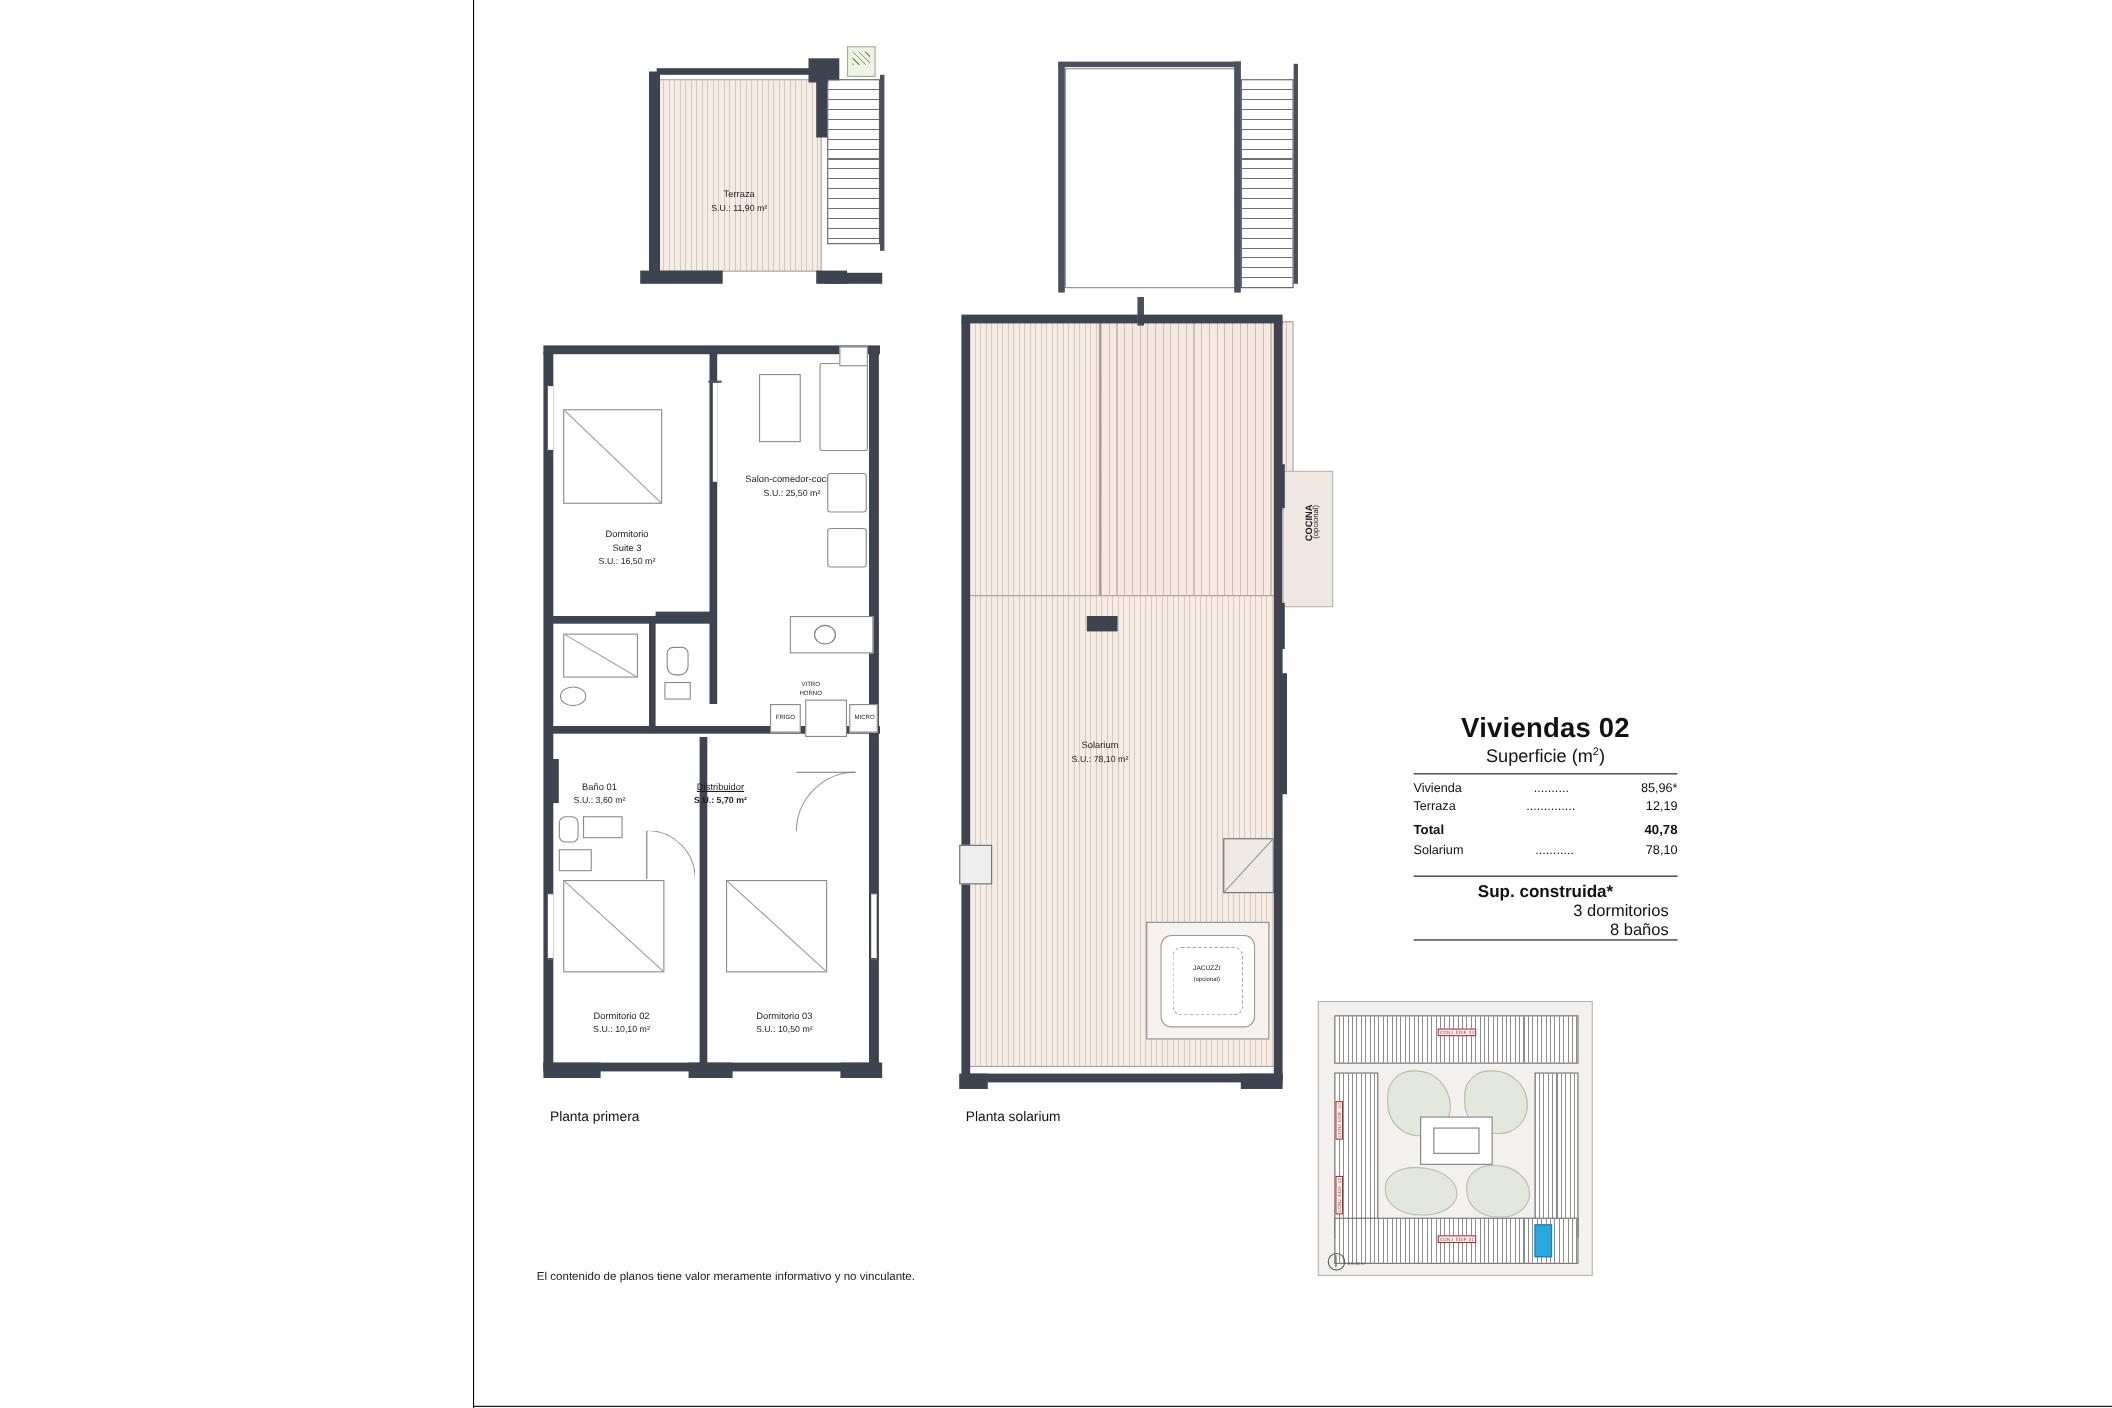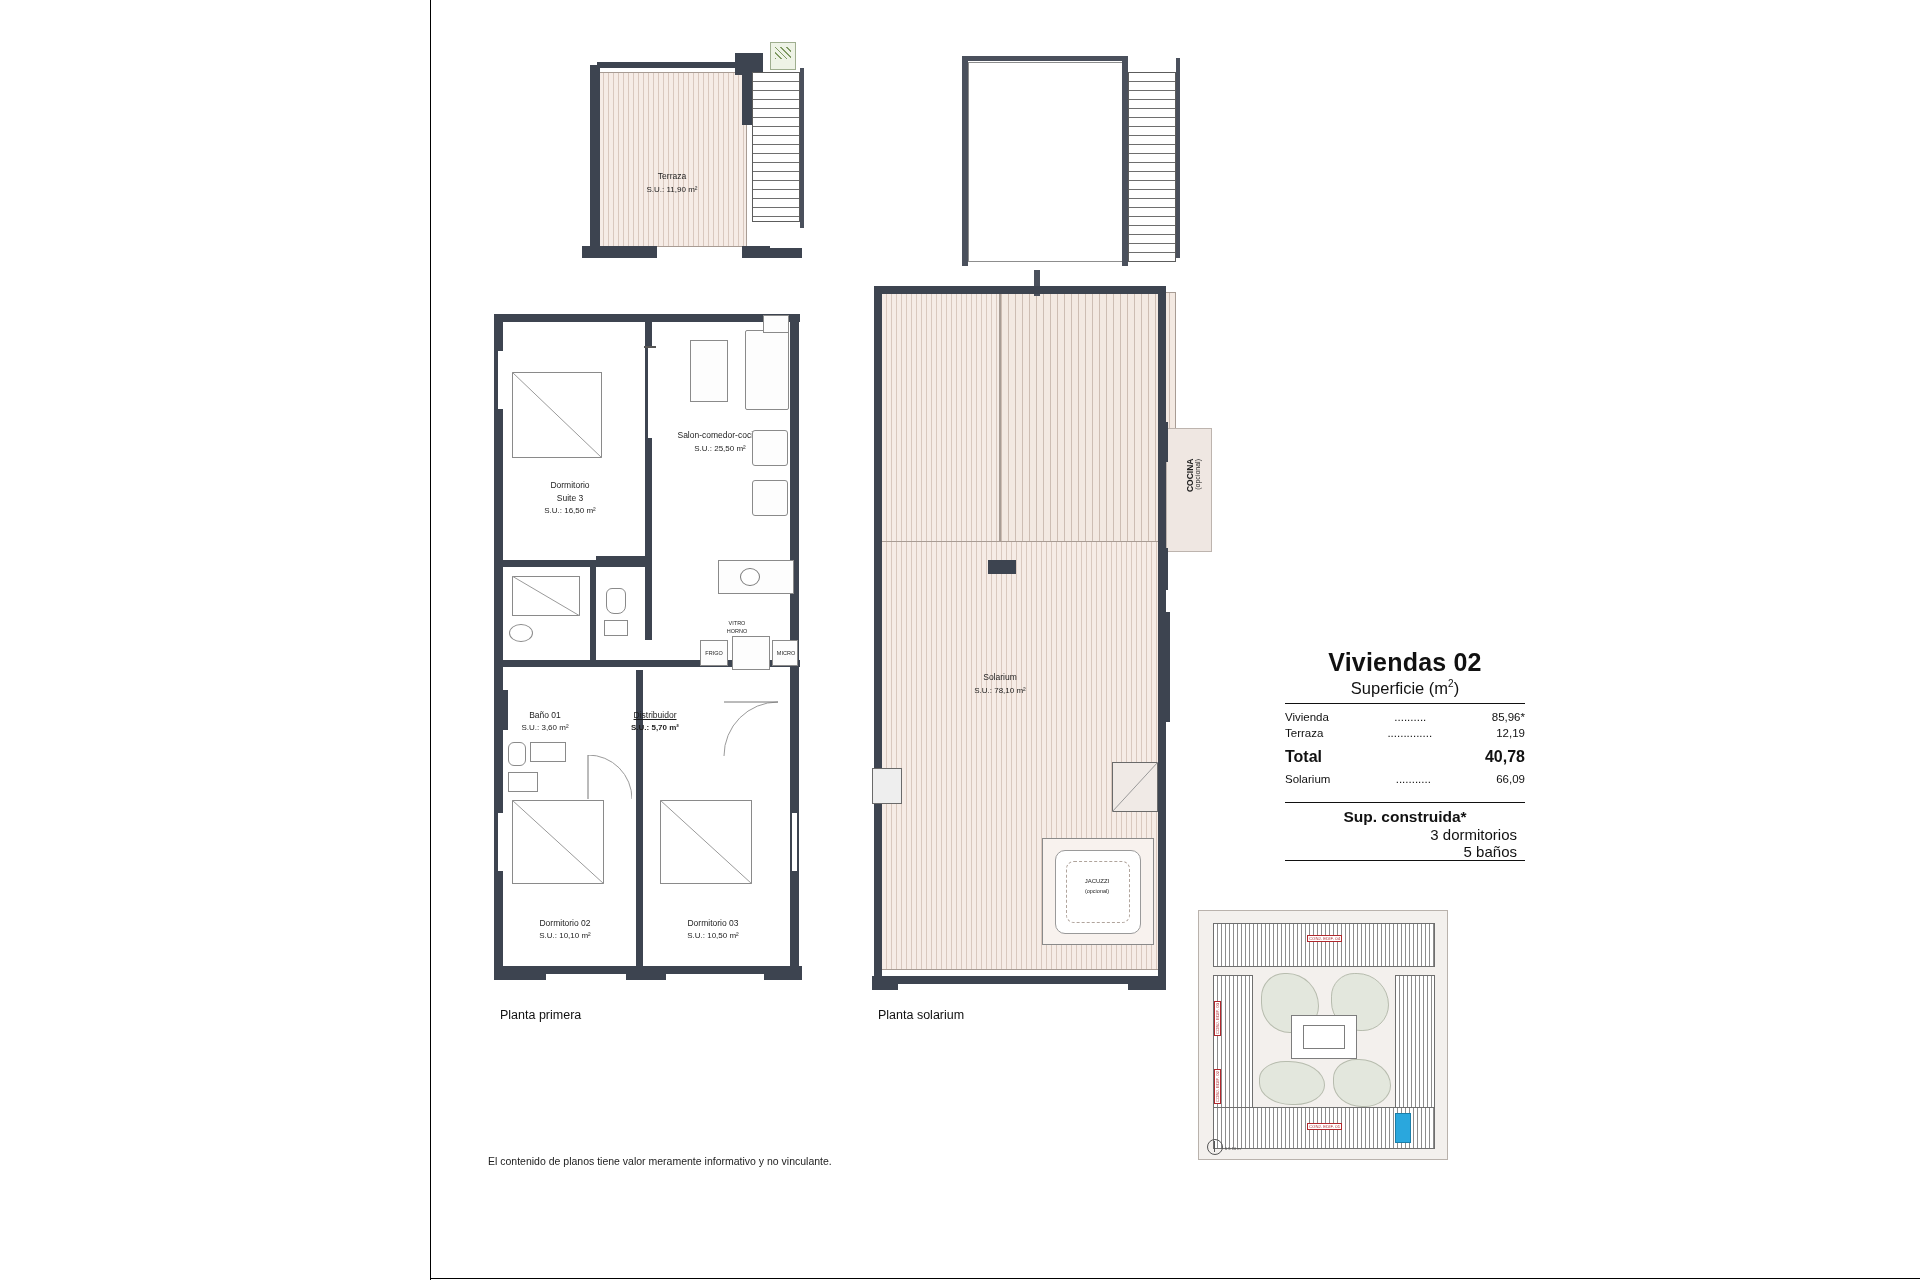--- a/index.html
+++ b/index.html
@@ -149,21 +149,21 @@
     height: 1px;
     background: #111;
     margin: 5px 0 5px 0;
   }
   .info-row {
     display: flex;
     justify-content: space-between;
     font-size: 11.5px;
     line-height: 1.45;
   }
-  .info-row.bold { font-weight: bold; font-size: 16px; line-height: 1.5; }
+  .info-row.bold { font-weight: bold; font-size: 12px; line-height: 1.5; }
   .info-row .dots { flex: 0 0 auto; }
   .info-constr {
     font-size: 15.5px;
     font-weight: bold;
   }
   .info-line {
     font-size: 15px;
     text-align: right;
     padding-right: 8px;
   }
@@ -456,27 +456,27 @@
       <span class="dots">..............</span>
       <span>12,19</span>
     </div>
     <div class="info-row bold" style="margin-top:3px;">
       <span>Total</span>
       <span>40,78</span>
     </div>
     <div class="info-row" style="margin-top:2px;">
       <span>Solarium</span>
       <span class="dots">...........</span>
-      <span>66,09</span>
+      <span>78,10</span>
     </div>
 
     <div class="info-rule" style="margin-top:14px;"></div>
     <div class="info-constr" style="text-align:center;">Sup. construida*</div>
     <div class="info-line">3 dormitorios</div>
-    <div class="info-line underline-full">5 baños</div>
+    <div class="info-line underline-full">8 baños</div>
   </div>
 
   <div class="sitemap">
 
     <div class="sm-block" style="left:14px; top:12px; width:222px; height:44px;"></div>
     <div class="sm-block" style="left:14px; top:64px; width:40px; height:150px;"></div>
     <div class="sm-block" style="left:196px; top:64px; width:40px; height:150px;"></div>
     <div class="sm-block" style="left:14px; top:196px; width:222px; height:42px;"></div>
 
     <div class="sm-green" style="left:62px; top:62px; width:58px; height:60px;"></div>

